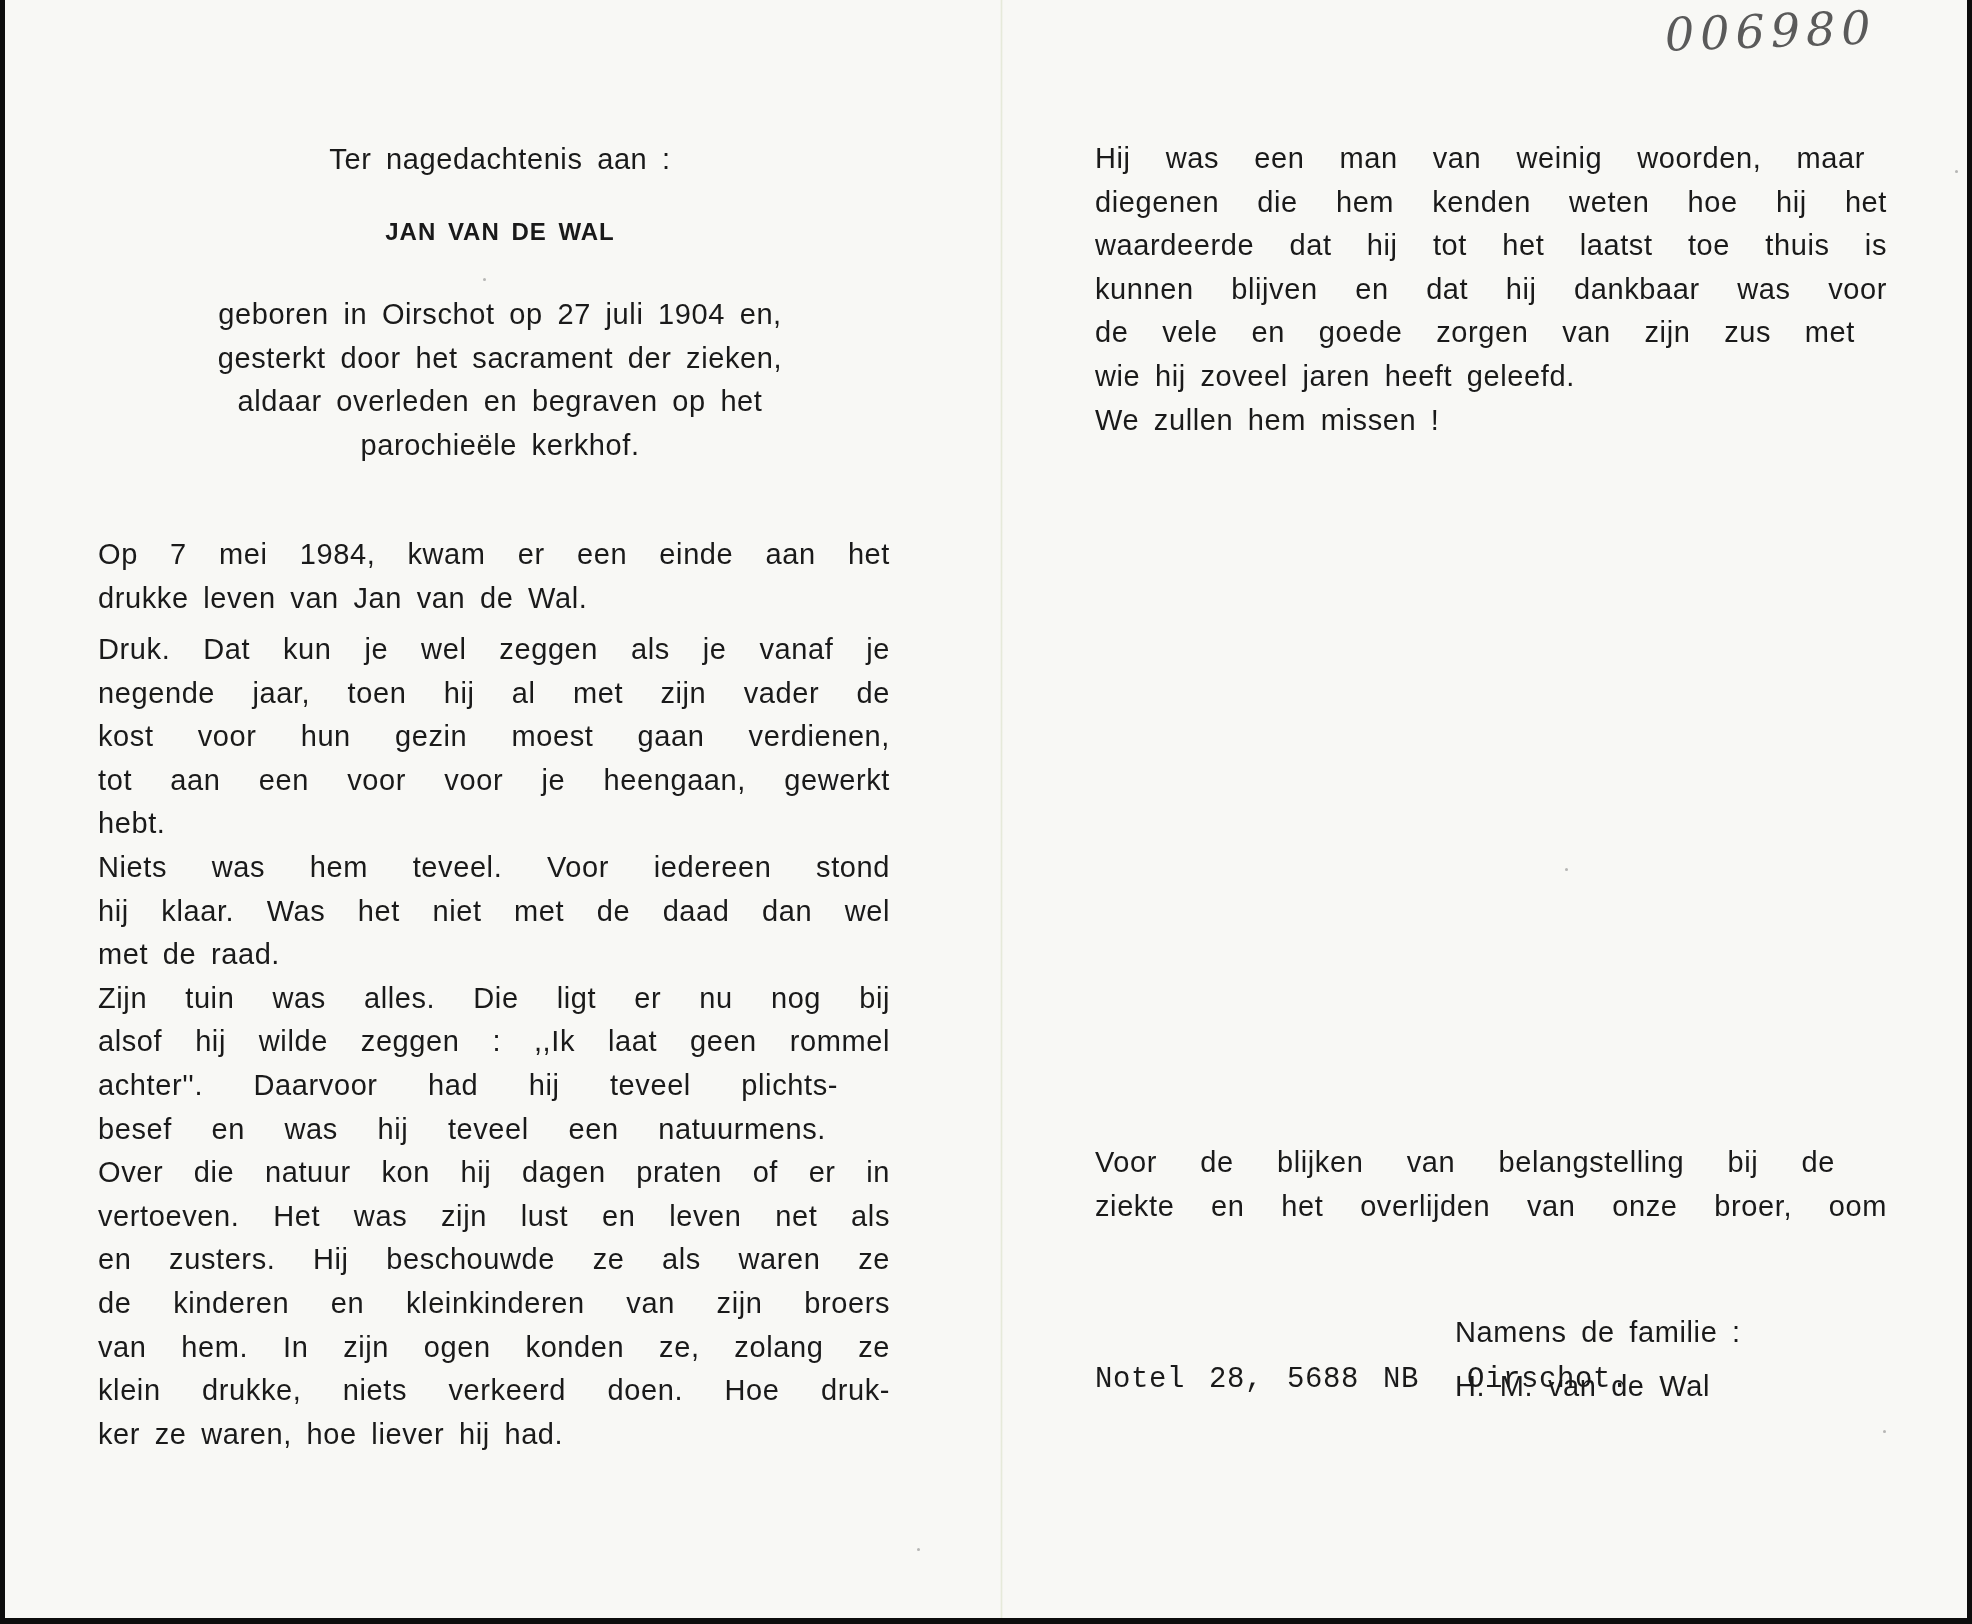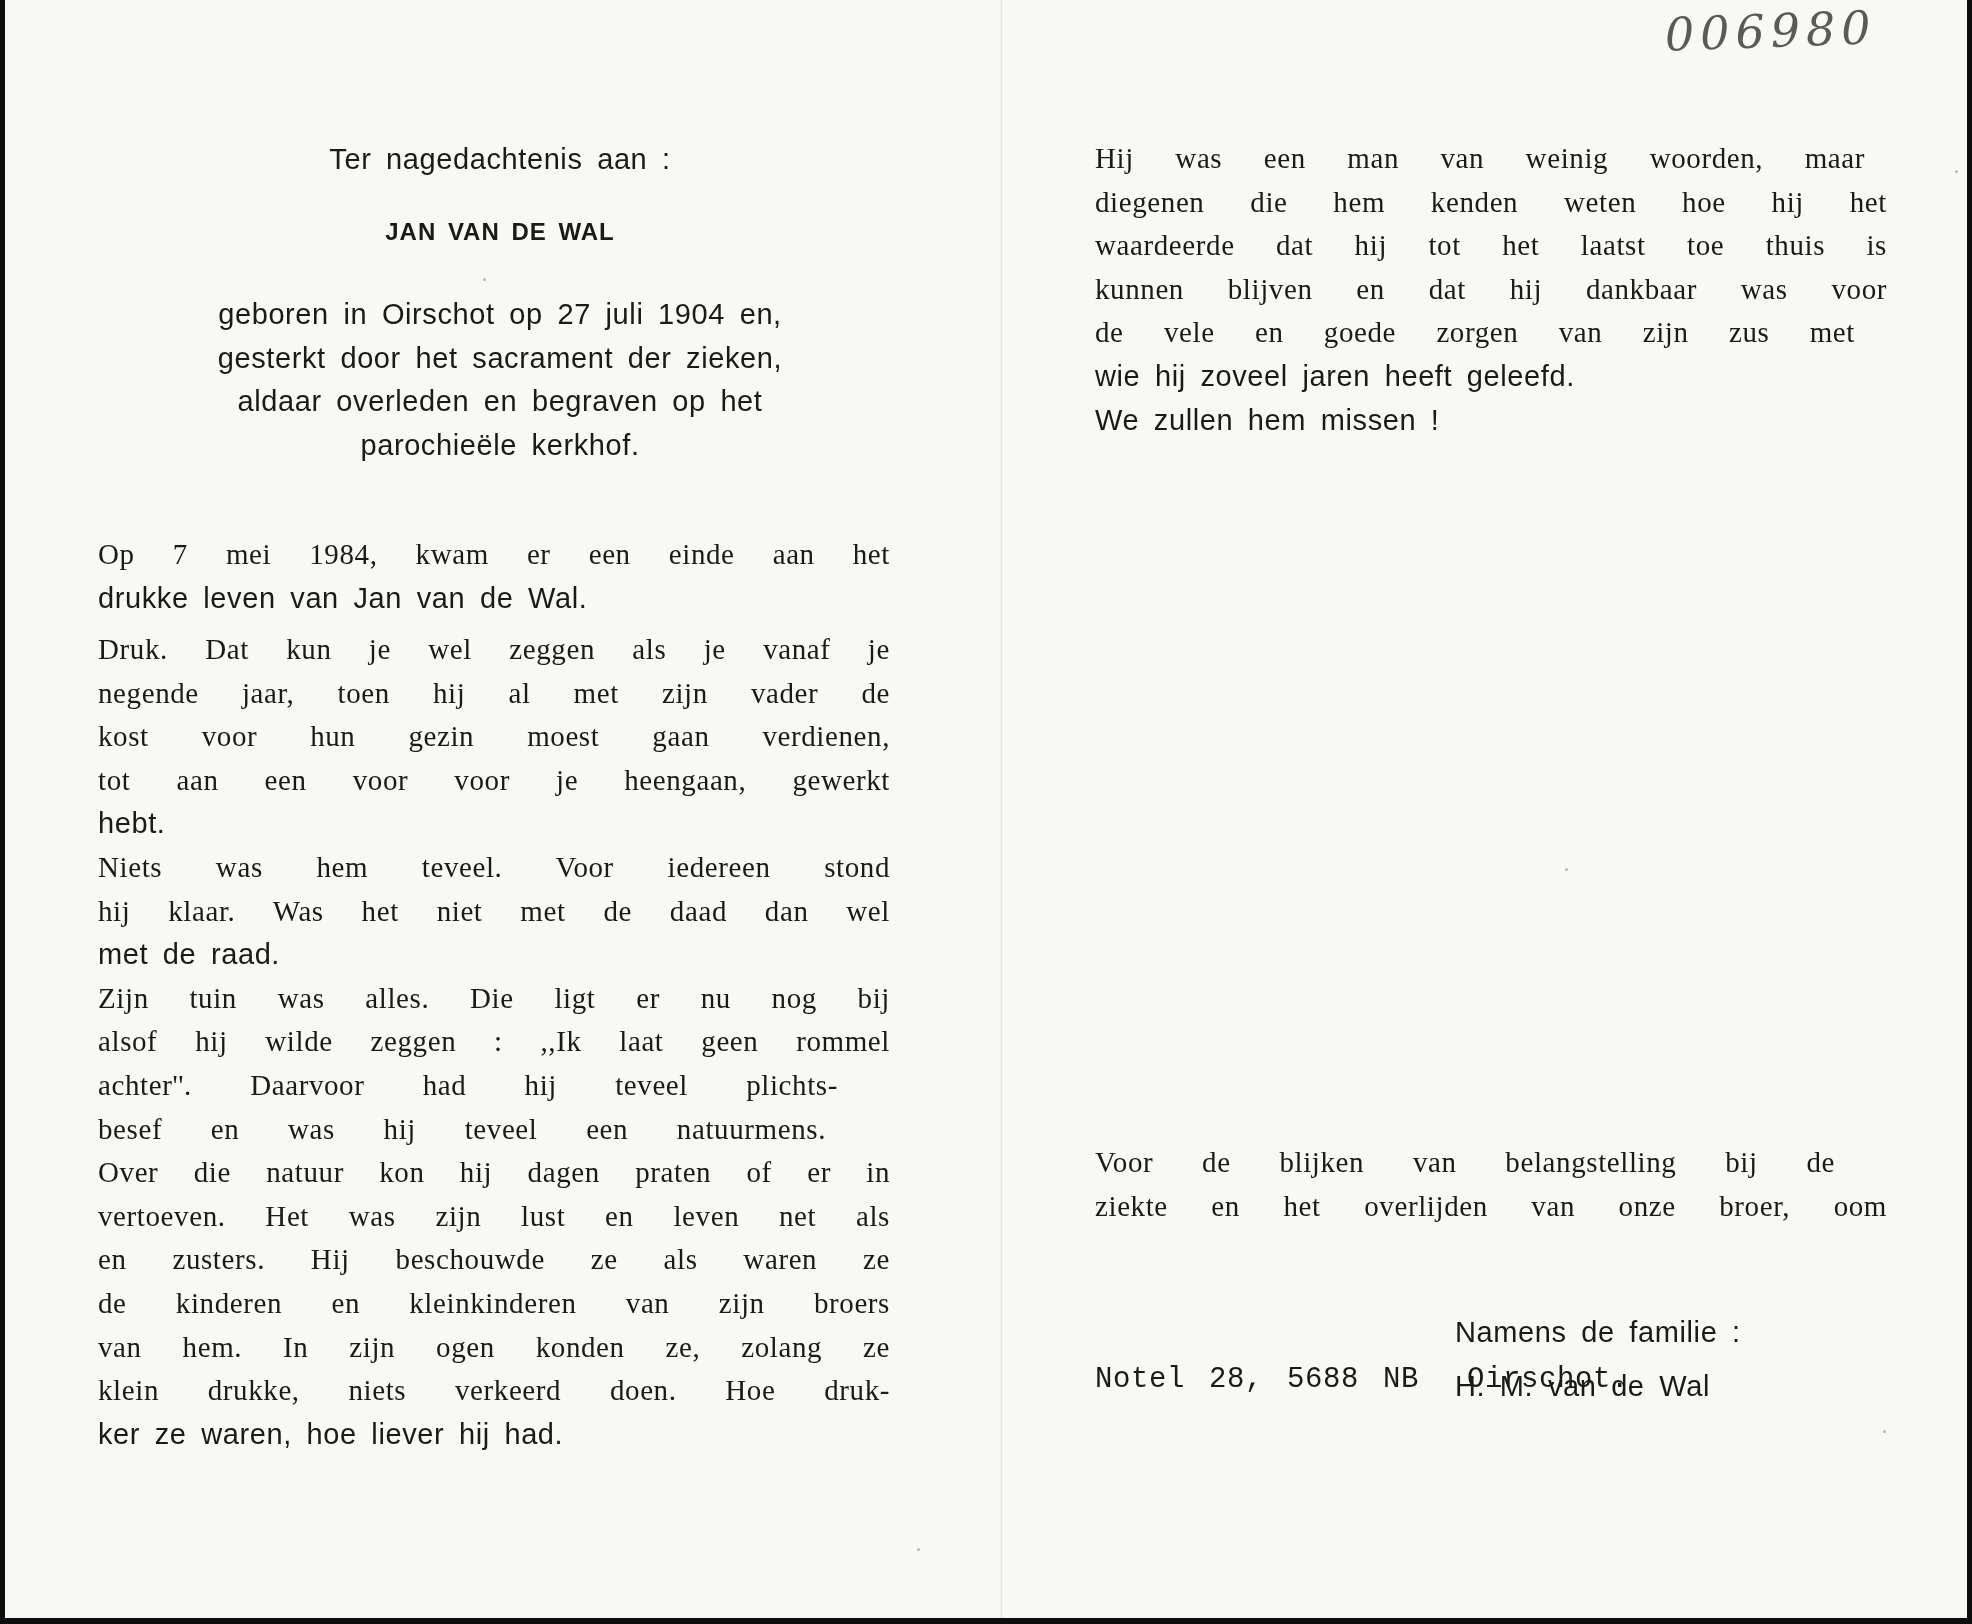--- a/index.html
+++ b/index.html
@@ -91,21 +91,20 @@
     }
     .line {
       display: block;
       white-space: nowrap;
     }
     .justify-line {
       display: block;
       white-space: nowrap;
       text-align: justify;
       text-align-last: justify;
-      font-family: Liberation Serif, serif;
     }
     .last-line {
       display: block;
       white-space: nowrap;
       text-align: left;
     }
     .body-block {
       position: absolute;
       left: 93px;
       width: 792px;

